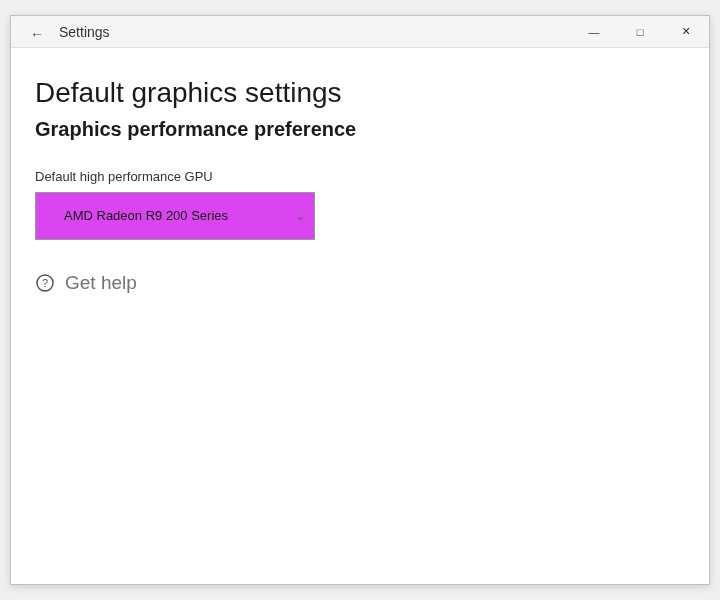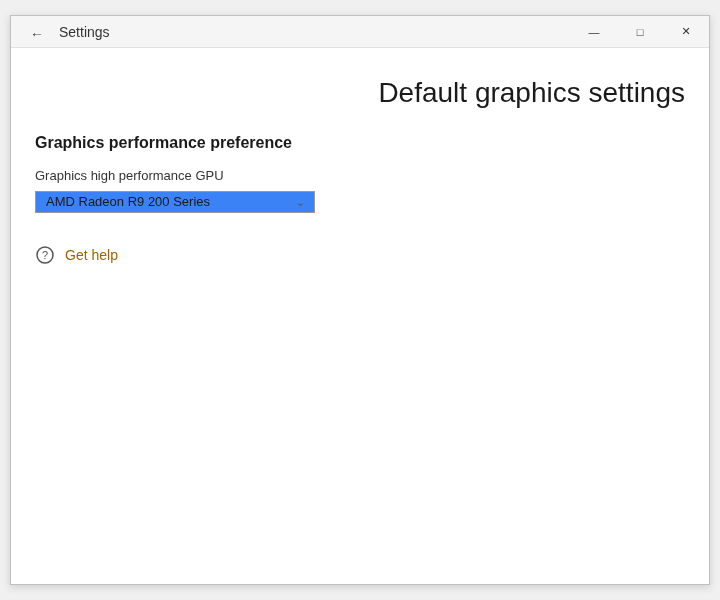--- a/index.html
+++ b/index.html
@@ -84,50 +84,49 @@
     .content {
       flex: 1;
       padding: 28px 24px 24px 24px;
       overflow-y: auto;
     }
 
     .page-title {
       font-size: 28px;
       font-weight: 300;
       color: #1a1a1a;
-      margin-bottom: 24px;
+      margin-bottom: 8px;
       line-height: 1.2;
-      text-align: right;
     }
 
     .section-title {
-      font-size: 16px;
+      font-size: 20px;
       font-weight: 600;
       color: #1a1a1a;
-      margin-bottom: 16px;
+      margin-bottom: 28px;
     }
 
     .field-label {
       font-size: 13px;
       color: #333;
       margin-bottom: 8px;
     }
 
     .dropdown-wrapper {
       position: relative;
       width: 280px;
       margin-bottom: 32px;
     }
 
     .dropdown {
       width: 100%;
-      height: 22px;
+      height: 48px;
       border: 1px solid #999;
-      background: #3b82f6;
-      padding: 0 32px 0 10px;
+      background: #d946ef;
+      padding: 0 32px 0 28px;
       font-size: 13px;
       color: #1a1a1a;
       appearance: none;
       -webkit-appearance: none;
       cursor: pointer;
       font-family: 'Segoe UI', Arial, sans-serif;
     }
 
     .dropdown-chevron {
       position: absolute;
@@ -156,22 +155,22 @@
       width: 20px;
       height: 20px;
       display: flex;
       align-items: center;
       justify-content: center;
       color: #555;
       font-size: 16px;
     }
 
     .link-text {
-      font-size: 14px;
-      color: #a16207;
+      font-size: 19px;
+      color: #737373;
       text-decoration: none;
     }
   </style>
 </head>
 <body>
 
 <div class="window">
 
   <div class="titlebar">
     <div class="titlebar-left">
@@ -192,21 +191,21 @@
       </div>
     </div>
   </div>
 
   <div class="content">
 
     <h1 class="page-title">Default graphics settings</h1>
 
     <h2 class="section-title">Graphics performance preference</h2>
 
-    <p class="field-label">Graphics high performance GPU</p>
+    <p class="field-label">Default high performance GPU</p>
 
     <div class="dropdown-wrapper">
       <select class="dropdown">
         <option>AMD Radeon R9 200 Series</option>
         <option>NVIDIA GeForce</option>
         <option>Intel HD Graphics</option>
       </select>
       <span class="dropdown-chevron">⌄</span>
     </div>
 

